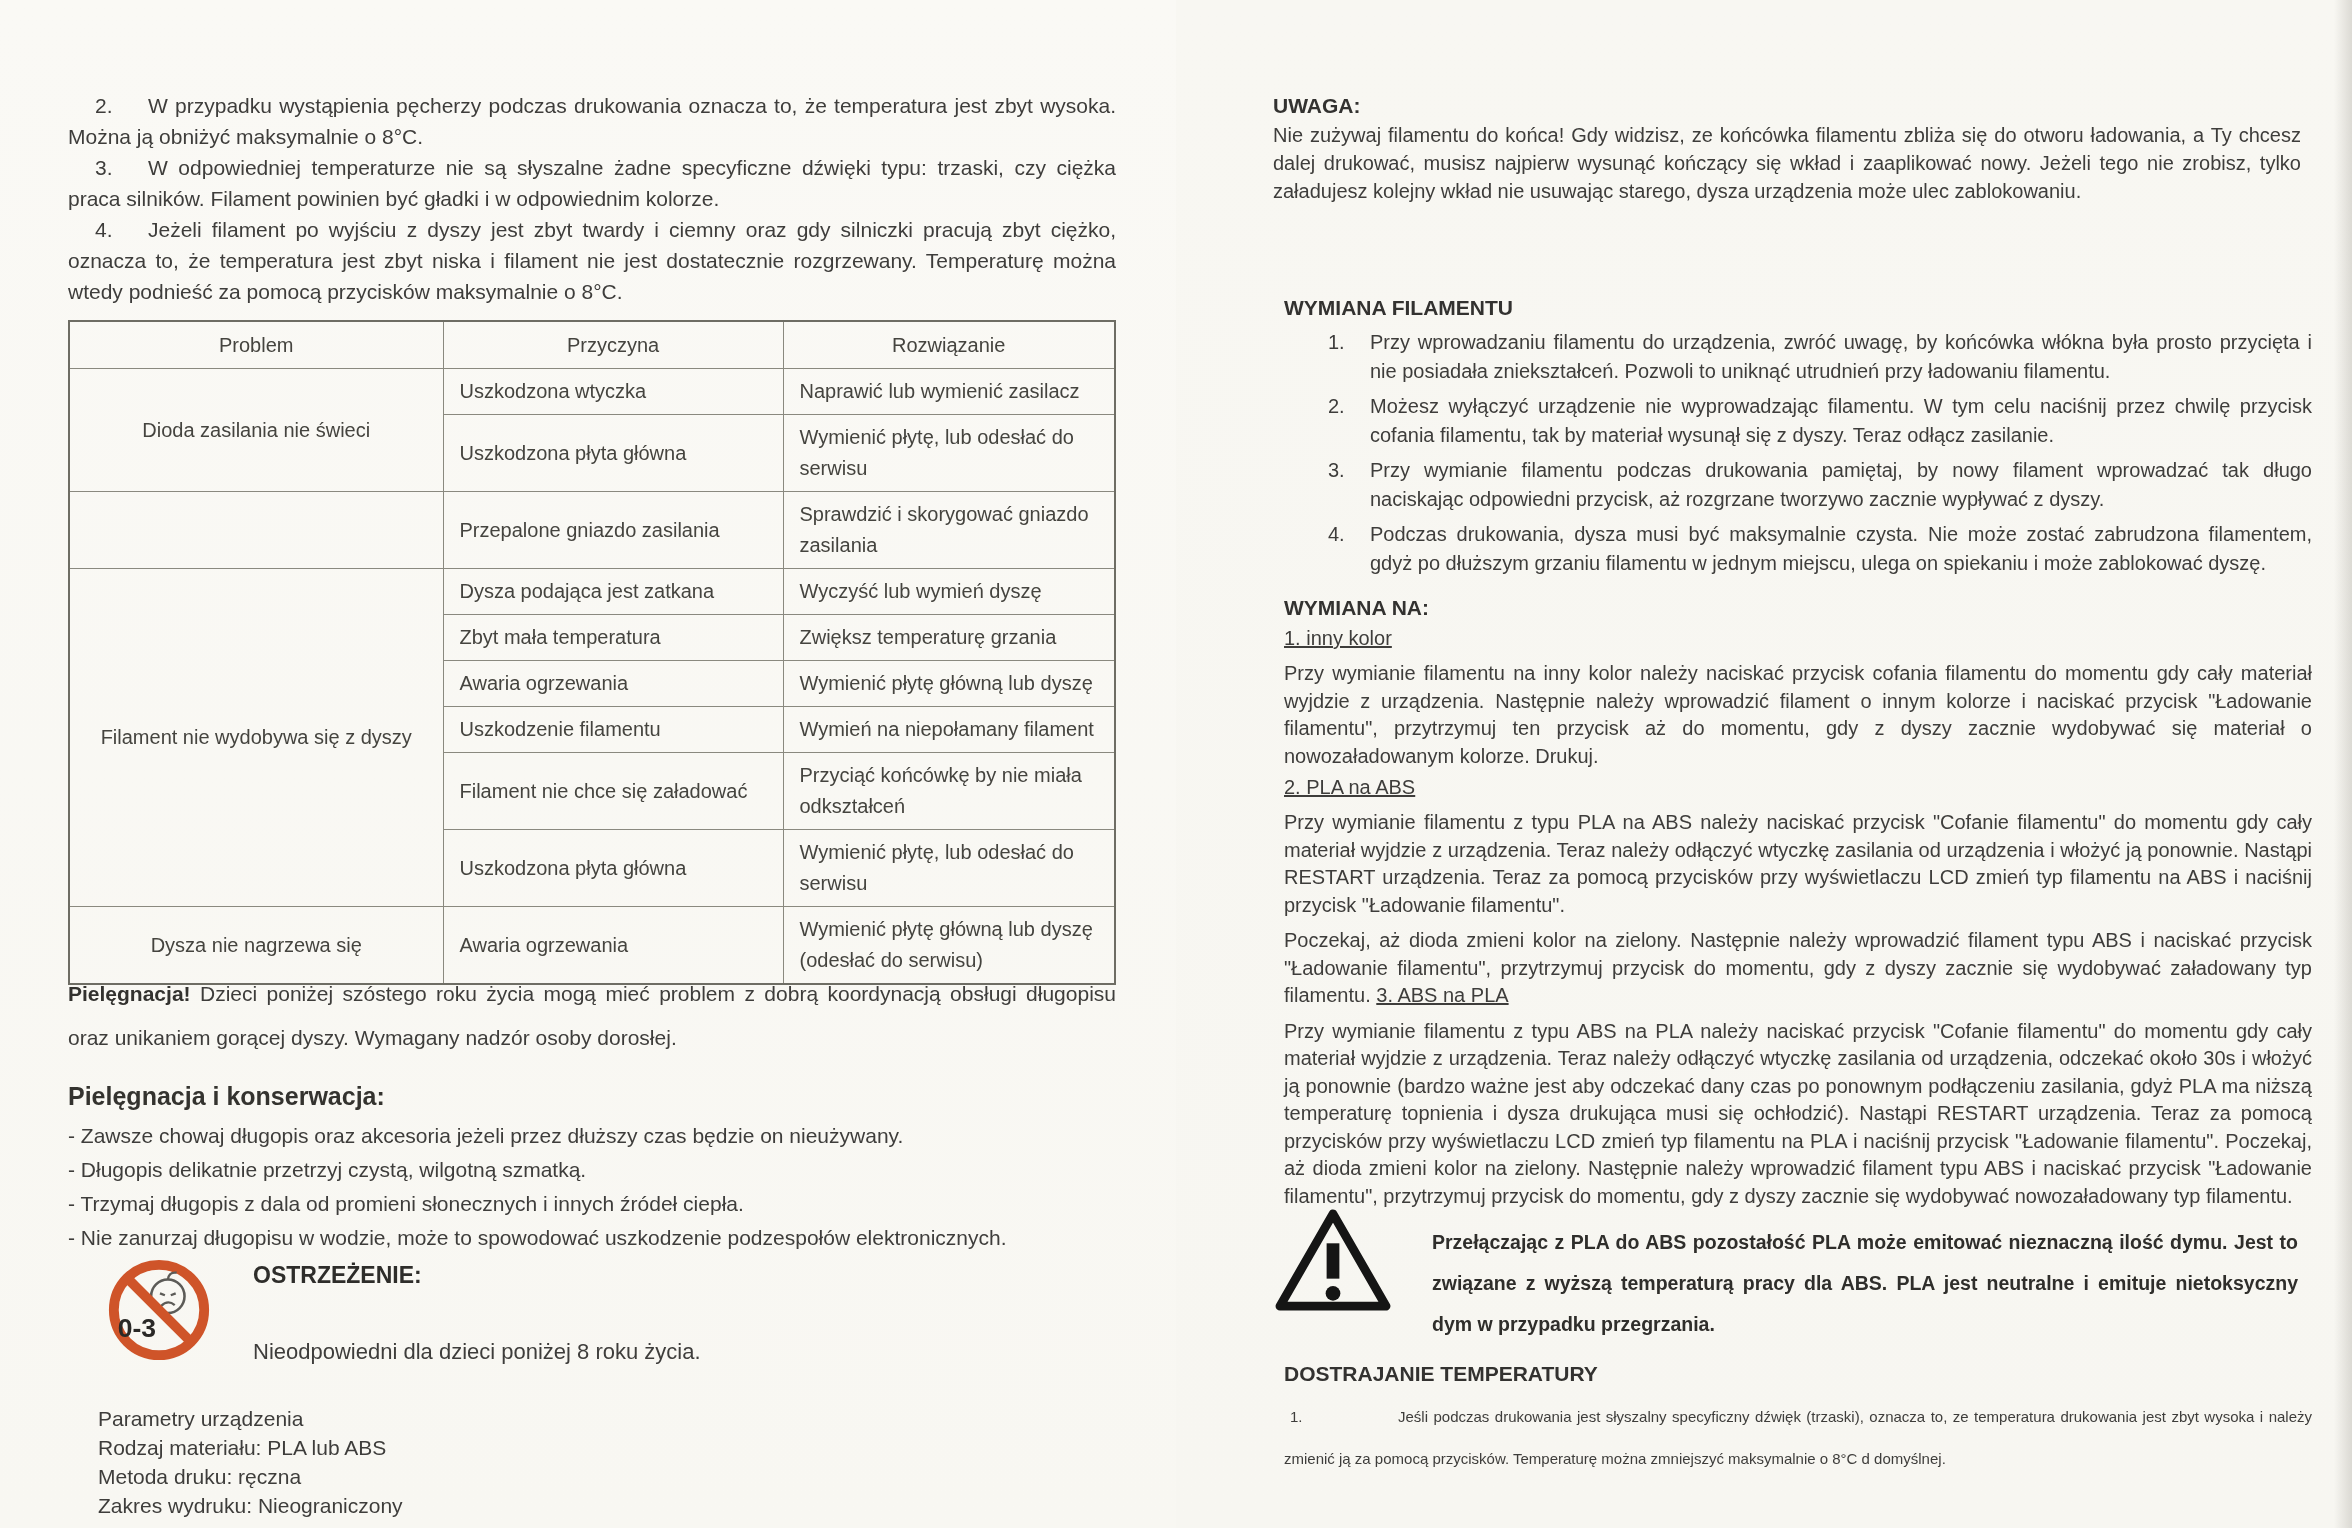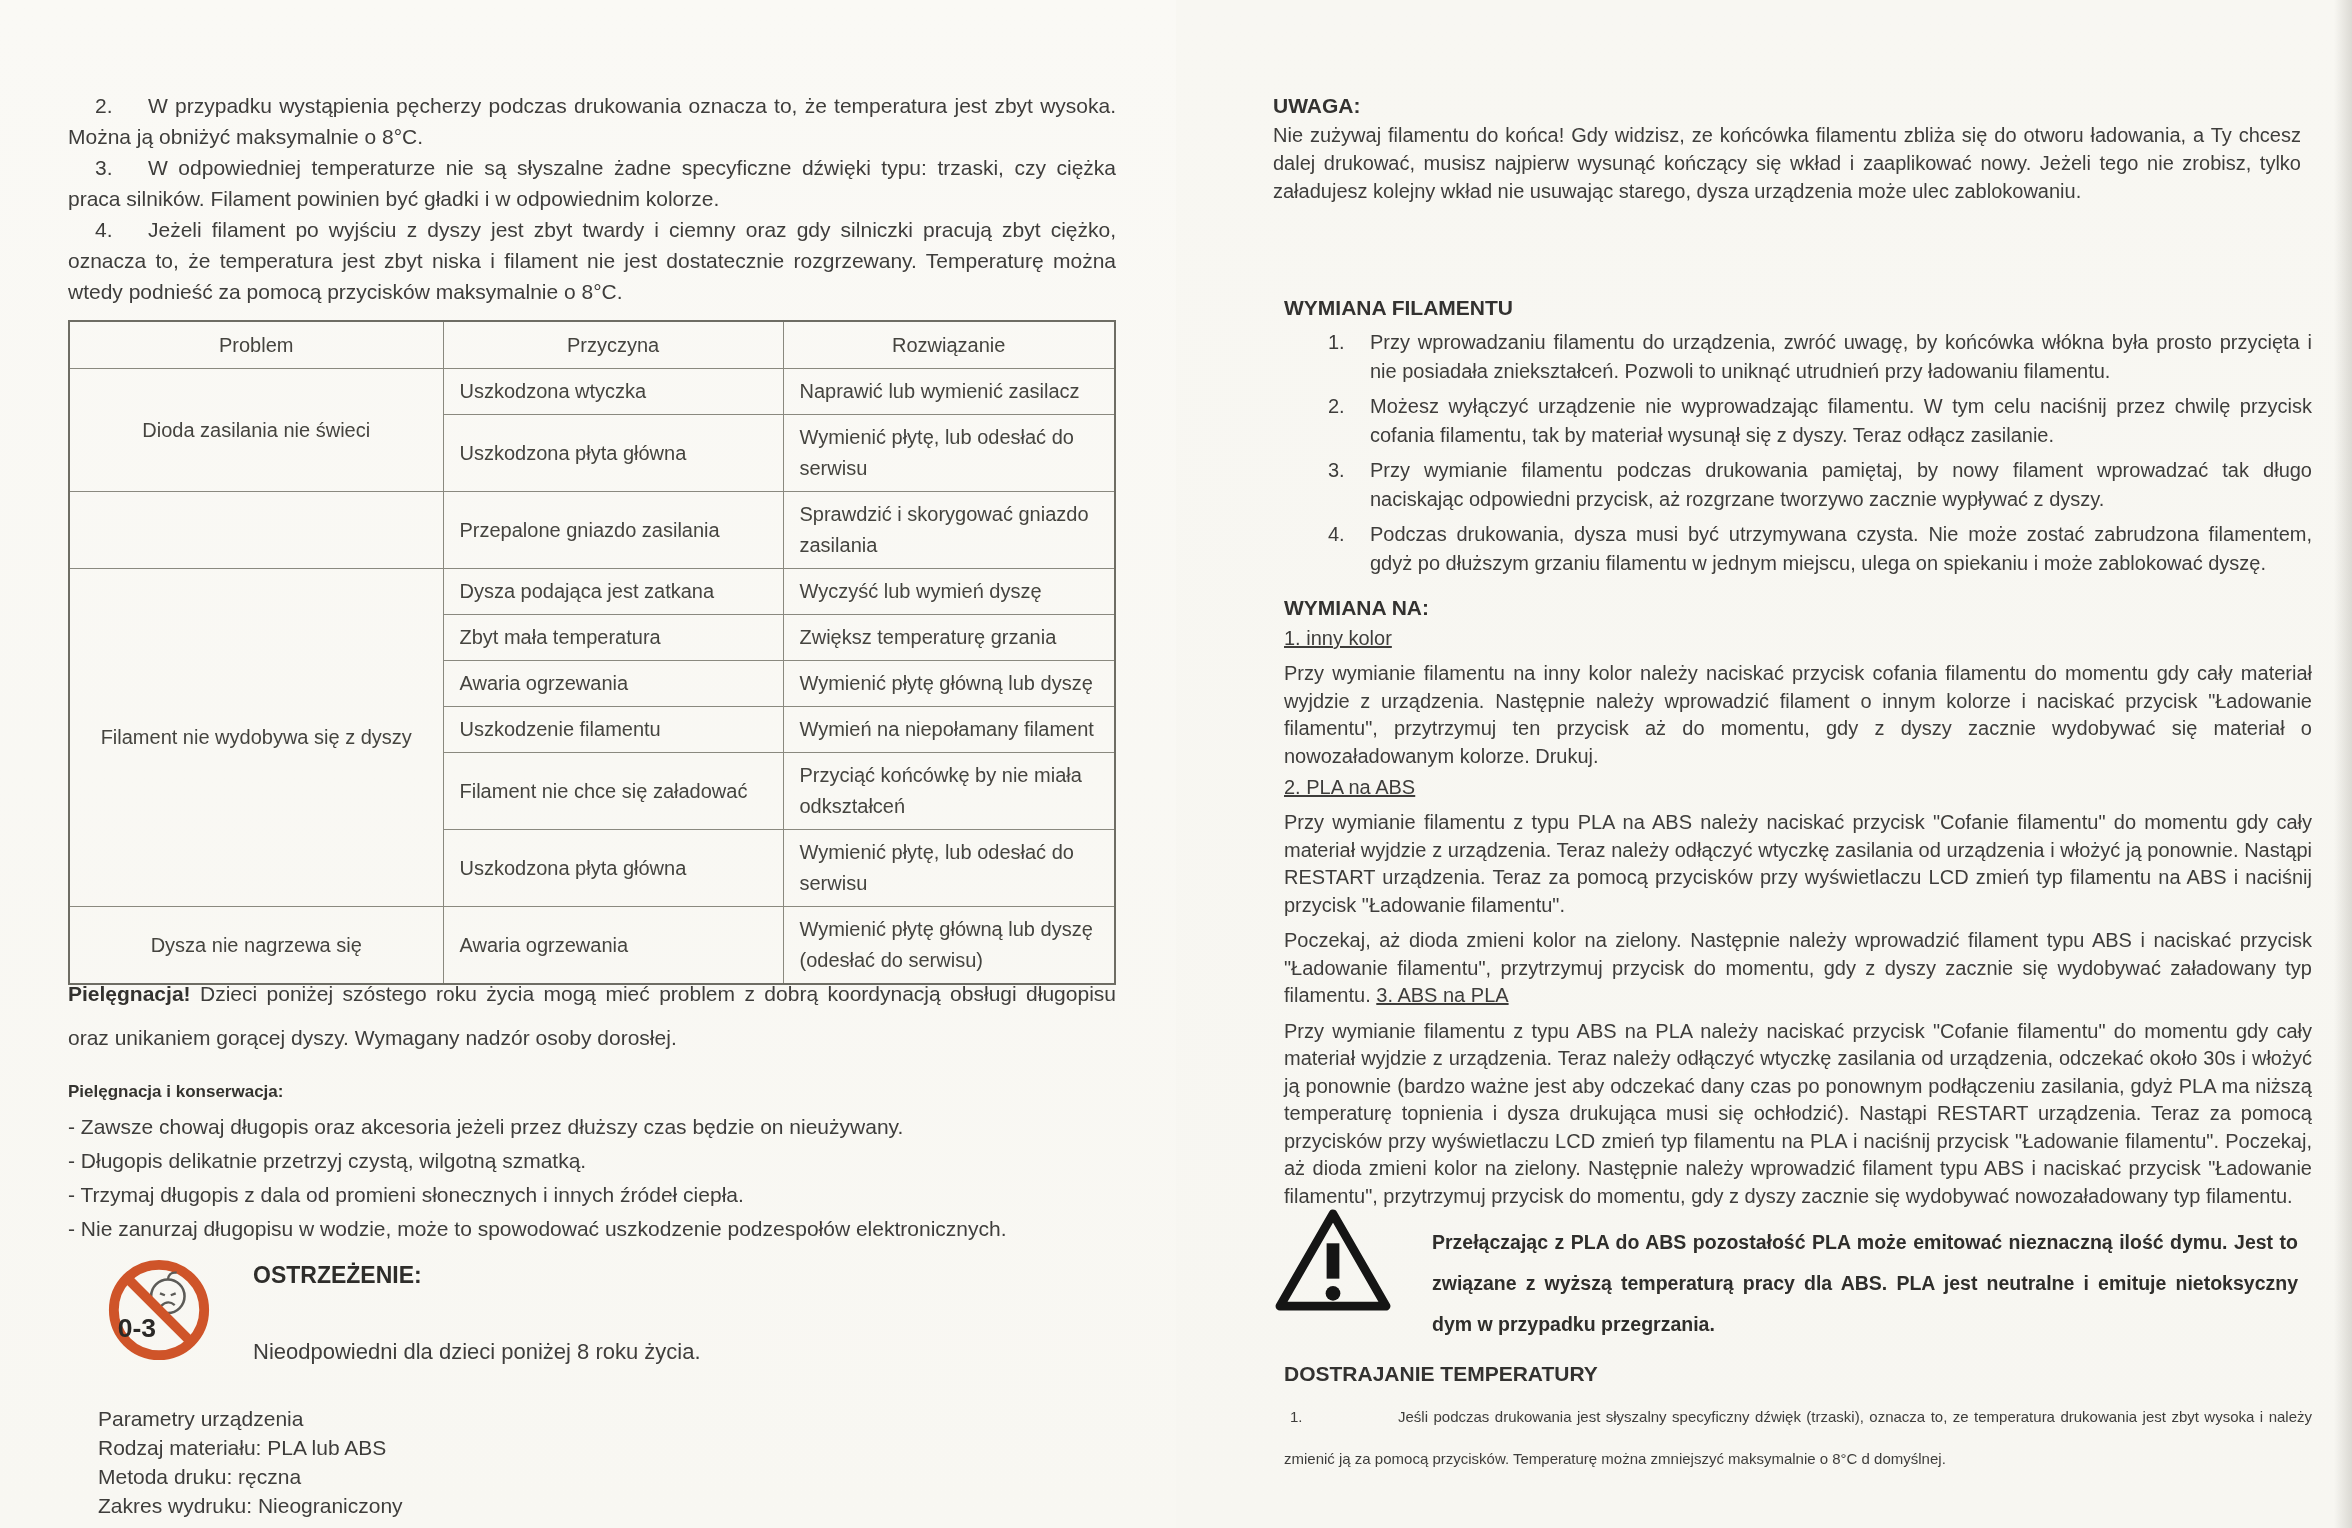--- a/index.html
+++ b/index.html
@@ -26,21 +26,21 @@
   table.trouble{border-collapse:collapse;width:1046px;table-layout:fixed;
     font-size:20px;line-height:31px;color:#45443f;}
   table.trouble th,table.trouble td{border:1px solid #8a897f;padding:7px 16px;vertical-align:middle;}
   table.trouble{border:2px solid #6e6d64;}
   table.trouble th{font-weight:normal;text-align:center;height:32px;}
   table.trouble td.prob{text-align:center;}
   col.c1{width:374px;} col.c2{width:340px;} col.c3{width:332px;}
 
   .warn-para{font-size:21px;line-height:44px;text-align:justify;margin:0;}
   .warn-para b{color:#33322f;}
-  .care-title{font-size:17px;font-weight:bold;color:#34332f;margin:0 0 8px 0;}
+  .care-title{font-size:25px;font-weight:bold;color:#34332f;margin:0 0 8px 0;}
   .care-item{font-size:21px;line-height:34px;margin:0;}
 
   .age-block{display:flex;align-items:flex-start;}
   .age-icon{width:108px;height:112px;flex:0 0 auto;}
   .age-text{margin-left:40px;padding-top:8px;}
   .age-title{font-size:23px;font-weight:bold;color:#2e2d2a;margin:0 0 50px 0;}
   .age-line{font-size:22px;margin:0;}
 
   .params p{margin:0;font-size:21px;line-height:29px;}
 
@@ -178,21 +178,21 @@
     <p class="rp-head">UWAGA:</p>
     <p class="rp-para">Nie zużywaj filamentu do końca! Gdy widzisz, ze końcówka filamentu zbliża się do otworu ładowania, a Ty chcesz dalej drukować, musisz najpierw wysunąć kończący się wkład i zaaplikować nowy. Jeżeli tego nie zrobisz, tylko załadujesz kolejny wkład nie usuwając starego, dysza urządzenia może ulec zablokowaniu.</p>
   </div>
 
   <div class="abs" style="left:108px;top:296px;width:1028px;">
     <p class="rp-head">WYMIANA FILAMENTU</p>
     <ol class="hang">
       <li><span class="n">1.</span><span>Przy wprowadzaniu filamentu do urządzenia, zwróć uwagę, by końcówka włókna była prosto przycięta i nie posiadała zniekształceń. Pozwoli to uniknąć utrudnień przy ładowaniu filamentu.</span></li>
       <li><span class="n">2.</span><span>Możesz wyłączyć urządzenie nie wyprowadzając filamentu. W tym celu naciśnij przez chwilę przycisk cofania filamentu, tak by materiał wysunął się z dyszy. Teraz odłącz zasilanie.</span></li>
       <li><span class="n">3.</span><span>Przy wymianie filamentu podczas drukowania pamiętaj, by nowy filament wprowadzać tak długo naciskając odpowiedni przycisk, aż rozgrzane tworzywo zacznie wypływać z dyszy.</span></li>
-      <li><span class="n">4.</span><span>Podczas drukowania, dysza musi być utrzymywana czysta. Nie może zostać zabrudzona filamentem, gdyż po dłuższym grzaniu filamentu w jednym miejscu, ulega on spiekaniu i może zablokować dyszę.</span></li>
+      <li><span class="n">4.</span><span>Podczas drukowania, dysza musi być maksymalnie czysta. Nie może zostać zabrudzona filamentem, gdyż po dłuższym grzaniu filamentu w jednym miejscu, ulega on spiekaniu i może zablokować dyszę.</span></li>
     </ol>
   </div>
 
   <div class="abs" style="left:108px;top:596px;width:1028px;">
     <p class="rp-head">WYMIANA NA:</p>
     <span class="sub-u">1. inny kolor</span>
     <p class="wn-para">Przy wymianie filamentu na inny kolor należy naciskać przycisk cofania filamentu do momentu gdy cały materiał wyjdzie z urządzenia. Następnie należy wprowadzić filament o innym kolorze i naciskać przycisk "Ładowanie filamentu", przytrzymuj ten przycisk aż do momentu, gdy z dyszy zacznie wydobywać się materiał o nowozaładowanym kolorze. Drukuj.</p>
     <span class="sub-u">2. PLA na ABS</span>
     <p class="wn-para">Przy wymianie filamentu z typu PLA na ABS należy naciskać przycisk "Cofanie filamentu" do momentu gdy cały materiał wyjdzie z urządzenia. Teraz należy odłączyć wtyczkę zasilania od urządzenia i włożyć ją ponownie. Nastąpi RESTART urządzenia. Teraz za pomocą przycisków przy wyświetlaczu LCD zmień typ filamentu na ABS i naciśnij przycisk "Ładowanie filamentu".</p>
     <p class="wn-para"><span>Poczekaj, aż dioda zmieni kolor na zielony. Następnie należy wprowadzić filament typu ABS i naciskać przycisk "Ładowanie filamentu", przytrzymuj przycisk do momentu, gdy z dyszy zacznie się wydobywać załadowany typ filamentu.</span> <span class="inline-u">3. ABS na PLA</span></p>

